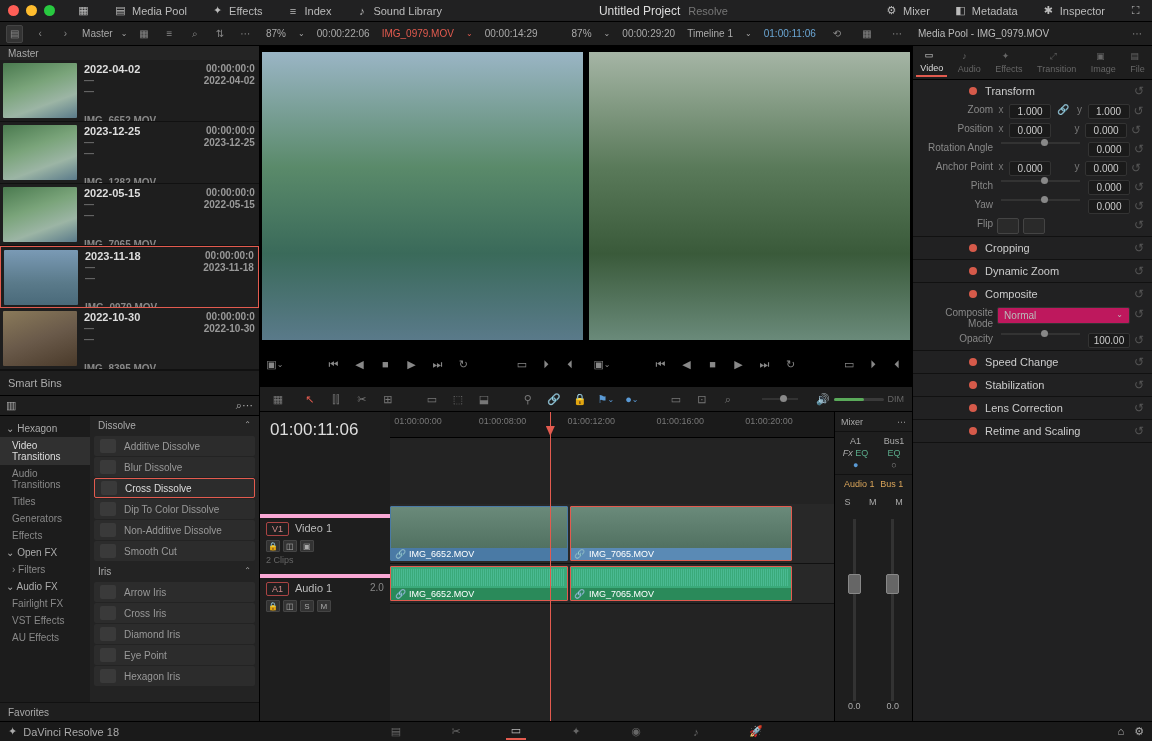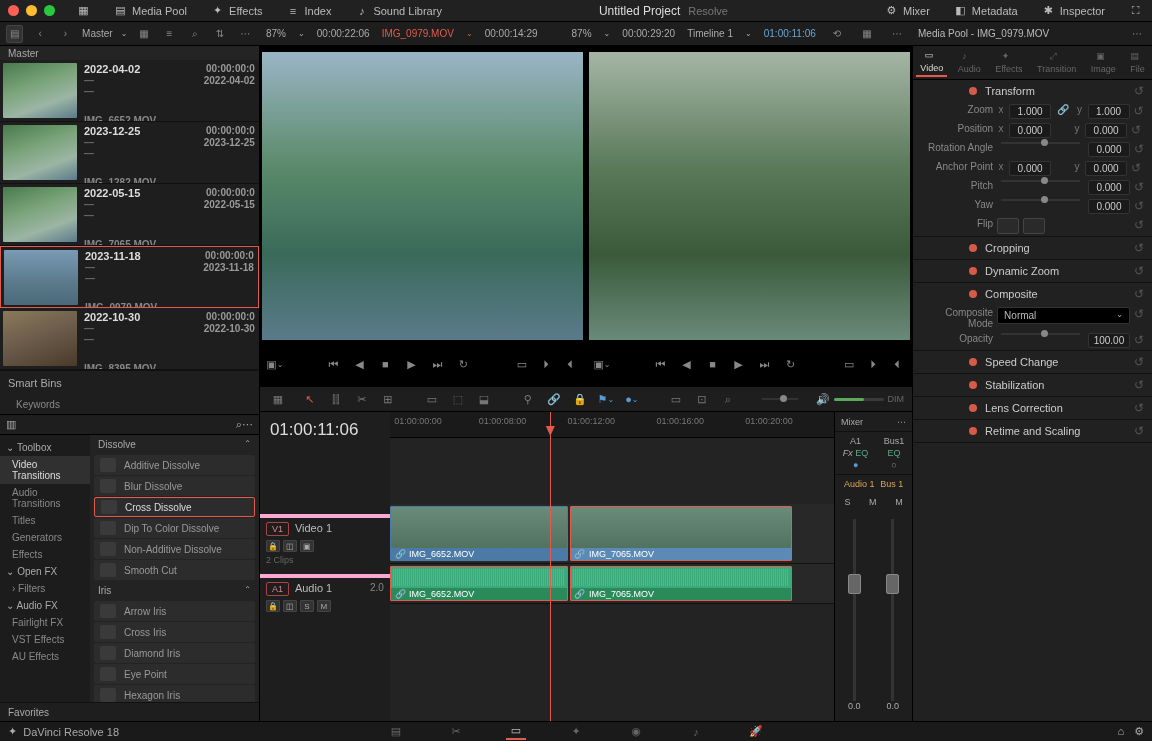--- a/index.html
+++ b/index.html
@@ -129,21 +129,21 @@
 .sec-reset { color: #555; font-size: 12px;}
 .prop { display: flex; align-items: flex-start; padding: 2px 8px; gap: 4px; font-size: 10px;}
 .prop .lbl { width: 72px; text-align: right; color: #888;}
 .prop .xy { color: #777; width: 8px; text-align: center;}
 .prop .val { width: 42px; background: #1a1a1a; border: 1px solid #333; padding: 1px 4px; text-align: center; color: #ccc; border-radius: 2px;}
 .prop .slider { flex: 1; height: 2px; background: #333; position: relative; margin: 0 4px;}
 .prop .slider::after { content:''; position:absolute; left: 50%; top: -3px; width: 7px; height: 7px; background:#888; border-radius: 50%;}
 .prop .link-ic { color: #777; margin: 0 2px;}
 .flip-btns { display: flex; gap: 4px;}
 .flip-btn { width: 22px; height: 16px; background: #2a2a2a; border: 1px solid #444; border-radius: 2px;}
-.dd { flex:1; background: #000000; border: 1px solid #333; padding: 2px 6px; color: #bbb; border-radius: 2px; display:flex; justify-content:space-between;}
+.dd { flex:1; background: #be185d; border: 1px solid #333; padding: 2px 6px; color: #bbb; border-radius: 2px; display:flex; justify-content:space-between;}
 
 .bottombar { position: fixed; bottom: 0; left: 0; right: 0; height: 20px; background: #1a1a1a; border-top: 1px solid #000; display: flex; align-items: center; justify-content: space-between; padding: 0 8px; z-index: 100;}
 .page-tabs { display: flex; gap: 40px; position: absolute; left: 50%; transform: translateX(-50%);}
 .page-tab { width: 20px; height: 16px; display: flex; align-items: center; justify-content: center; color: #666; cursor:pointer;}
 .page-tab.on { border-bottom: 2px solid #e35b4f; color: #bbb;}
 .chev { font-size: 8px; }
 </style>
 </head>
 <body>
 
@@ -278,30 +278,29 @@
        <div class="thumb rocky"></div>
        <div class="clip-meta">
          <span class="date">2022-10-30</span><span class="tc">00:00:00:0</span><br>
          <span class="dash">—</span><span class="tc">2022-10-30</span><br>
          <span class="dash">—</span>
          <div class="fn">IMG_8395.MOV</div>
        </div>
      </div>
       </div>
     <div class="smartbins">Smart Bins</div>
-    <div class="kw">Keywords</div>
     <div class="fx-bar">
       <span class="btn">▥</span>
       <span style="flex:1"></span>
       <span class="btn">⌕</span>
       <span class="btn">⋯</span>
     </div>
     <div class="fx-panel">
       <div class="fx-tree">
-        <div class="hdr">⌄ <span>Toolbox</span></div>
+        <div class="hdr">⌄ <span>Hexagon</span></div>
         <div class="item sel">Video Transitions</div>
         <div class="item">Audio Transitions</div>
         <div class="item">Titles</div>
         <div class="item">Generators</div>
         <div class="item">Effects</div>
         <div class="hdr">⌄ <span>Open FX</span></div>
         <div class="item">› <span>Filters</span></div>
         <div class="hdr">⌄ <span>Audio FX</span></div>
         <div class="item">Fairlight FX</div>
         <div class="item">VST Effects</div>

